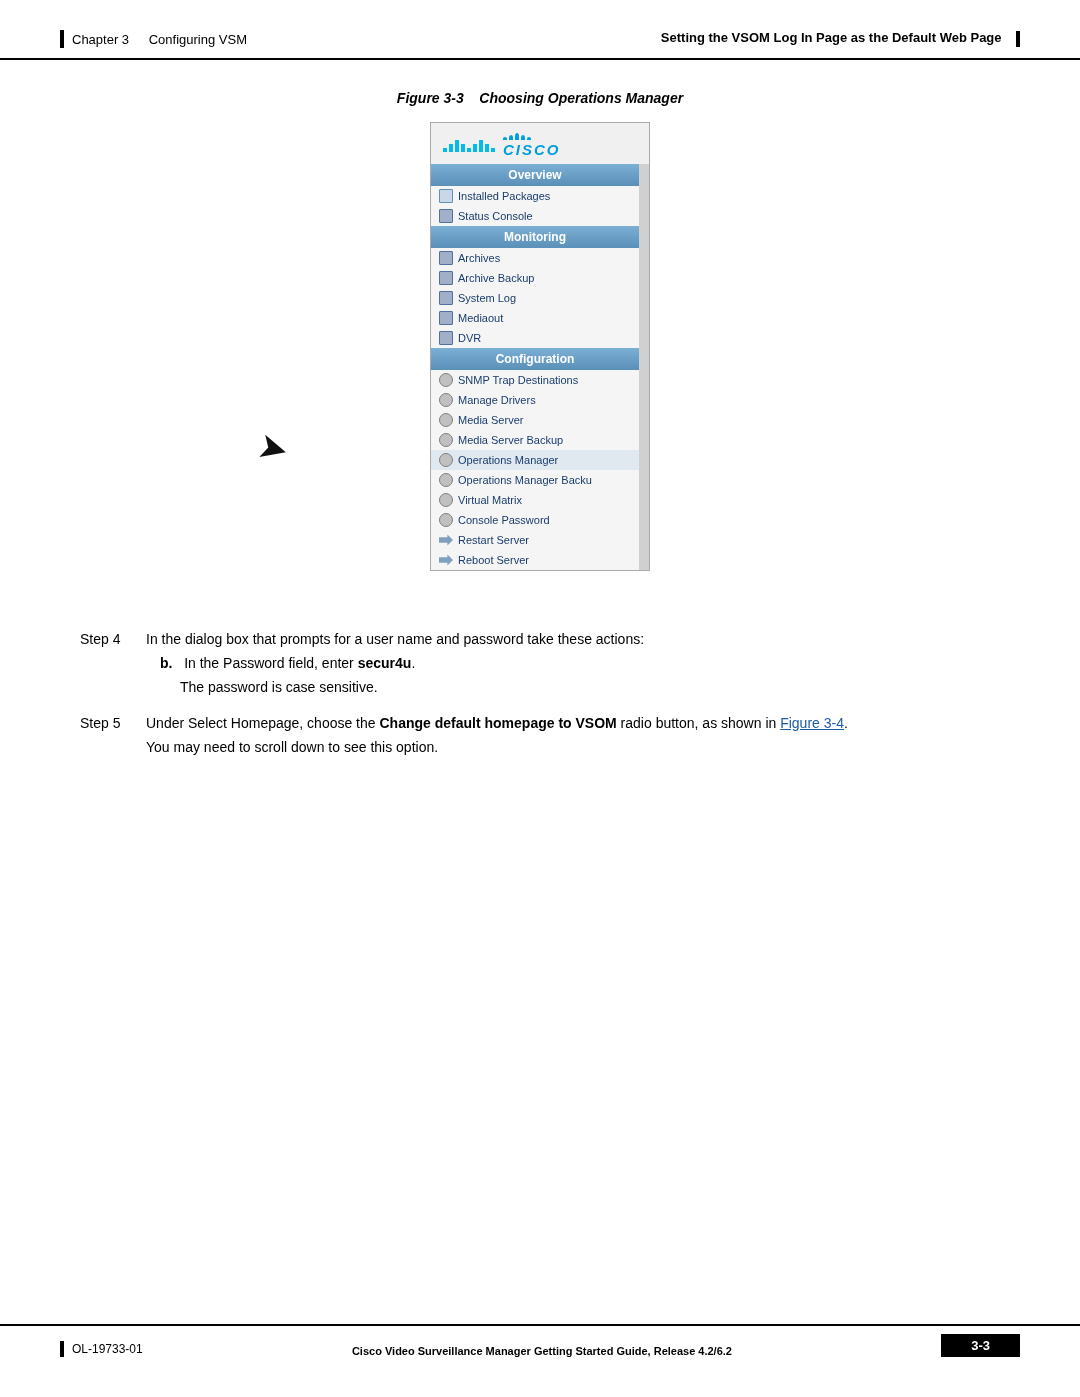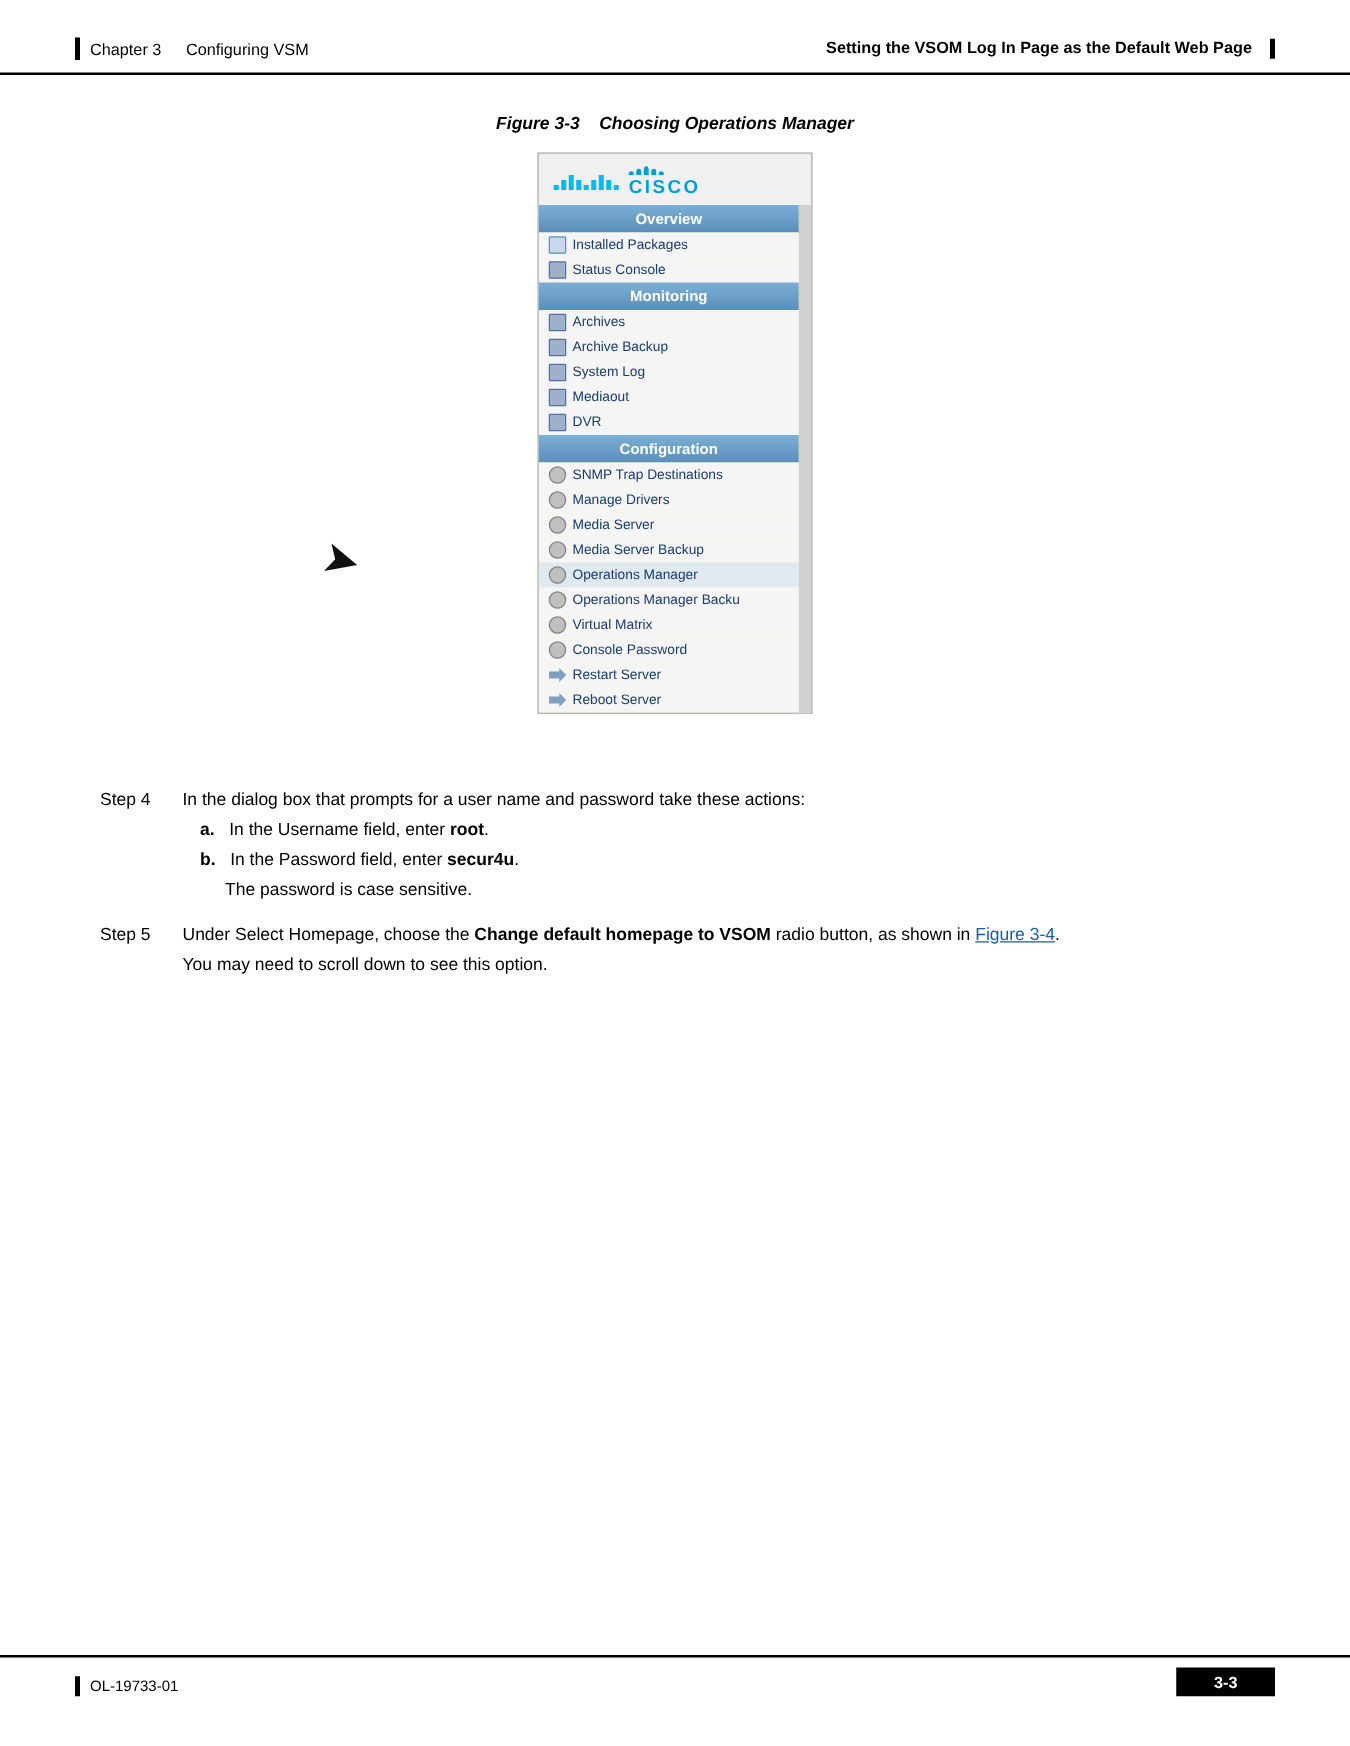--- a/index.html
+++ b/index.html
@@ -265,21 +265,21 @@
         <span style="height:4px;"></span>
       </div>
       <div style="margin-left:6px;">
         <div style="display:flex;align-items:flex-end;gap:2px;margin-bottom:1px;">
           <span style="background:#009fdb;width:4px;height:3px;border-radius:50% 50% 0 0;"></span>
           <span style="background:#009fdb;width:4px;height:5px;border-radius:50% 50% 0 0;"></span>
           <span style="background:#009fdb;width:4px;height:7px;border-radius:50% 50% 0 0;"></span>
           <span style="background:#009fdb;width:4px;height:5px;border-radius:50% 50% 0 0;"></span>
           <span style="background:#009fdb;width:4px;height:3px;border-radius:50% 50% 0 0;"></span>
         </div>
-        <div style="color:#009fdb;font-size:15px;font-weight:900;letter-spacing:2px;">CISCO</div>
+        <div style="color:#009fdb;font-size:15px;font-weight:900;letter-spacing:2px;font-style:italic;">CISCO</div>
       </div>
     </div>
 
     <div class="nav-menu" style="border-right:10px solid #d0d0d0; position:relative;">
 
       <div class="nav-section-header">Overview</div>
 
       <div class="nav-item">
         <span class="nav-icon nav-icon-doc"></span>
         <span>Installed Packages</span>
@@ -373,25 +373,20 @@
 </div>
 
 <div class="main-content">
 
   <div class="step-block">
     <div class="step-row">
       <span class="step-label">Step 4</span>
       <span class="step-text">In the dialog box that prompts for a user name and password take these actions:</span>
     </div>
 
-    <div class="step-sub">
-      <span class="sub-label">a.</span>
-      &nbsp;
-      <span>In the Username field, enter </span><span class="bold-code">root</span><span>.</span>
-    </div>
 
     <div class="step-sub">
       <span class="sub-label">b.</span>
       &nbsp;
       <span>In the Password field, enter </span><span class="bold-code">secur4u</span><span>.</span>
     </div>
     <div class="sub-note">The password is case sensitive.</div>
   </div>
 
   <div class="step-block">
@@ -404,14 +399,15 @@
     <div style="margin-left:66px;">You may need to scroll down to see this option.</div>
   </div>
 
 </div>
 
 <div class="page-footer">
   <div class="footer-left">
     <div class="footer-bar"></div>
     <span class="footer-left-text">OL-19733-01</span>
   </div>
+  <div class="footer-center">Cisco Video Surveillance Manager Getting Started Guide, Release 4.2/6.2</div>
   <div class="footer-page">3-3</div>
 </div>
 
 </body></html>

